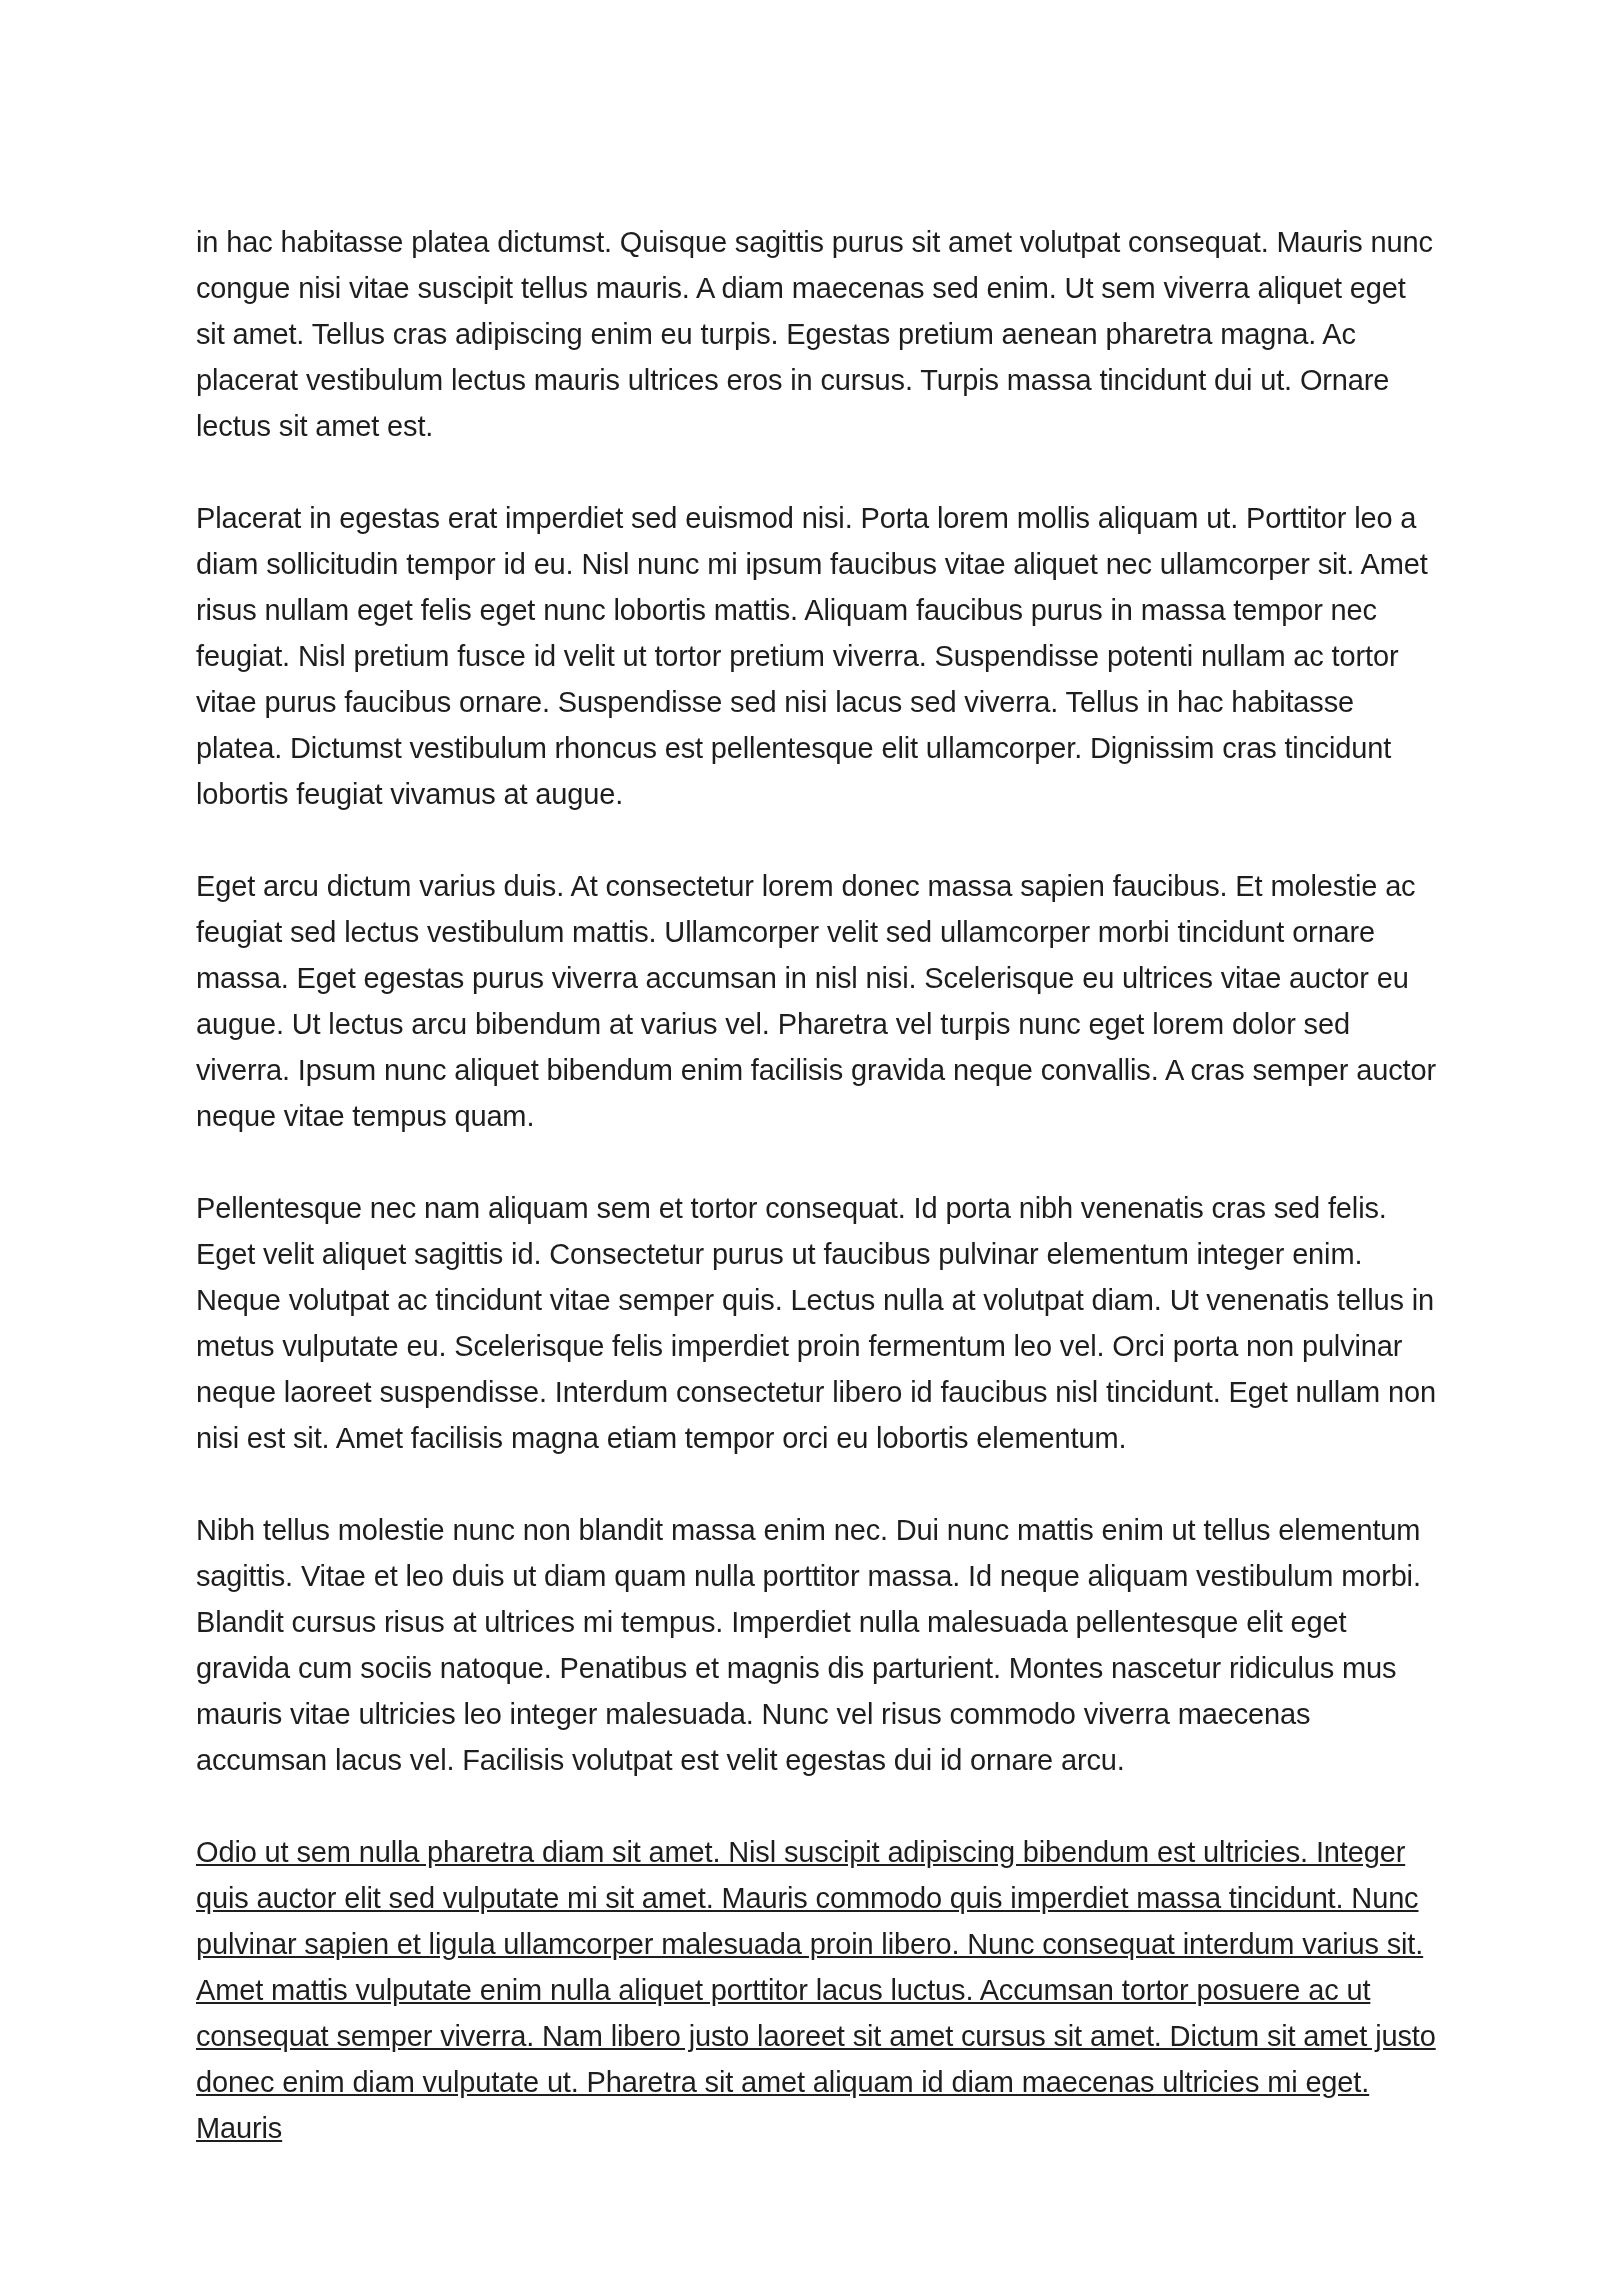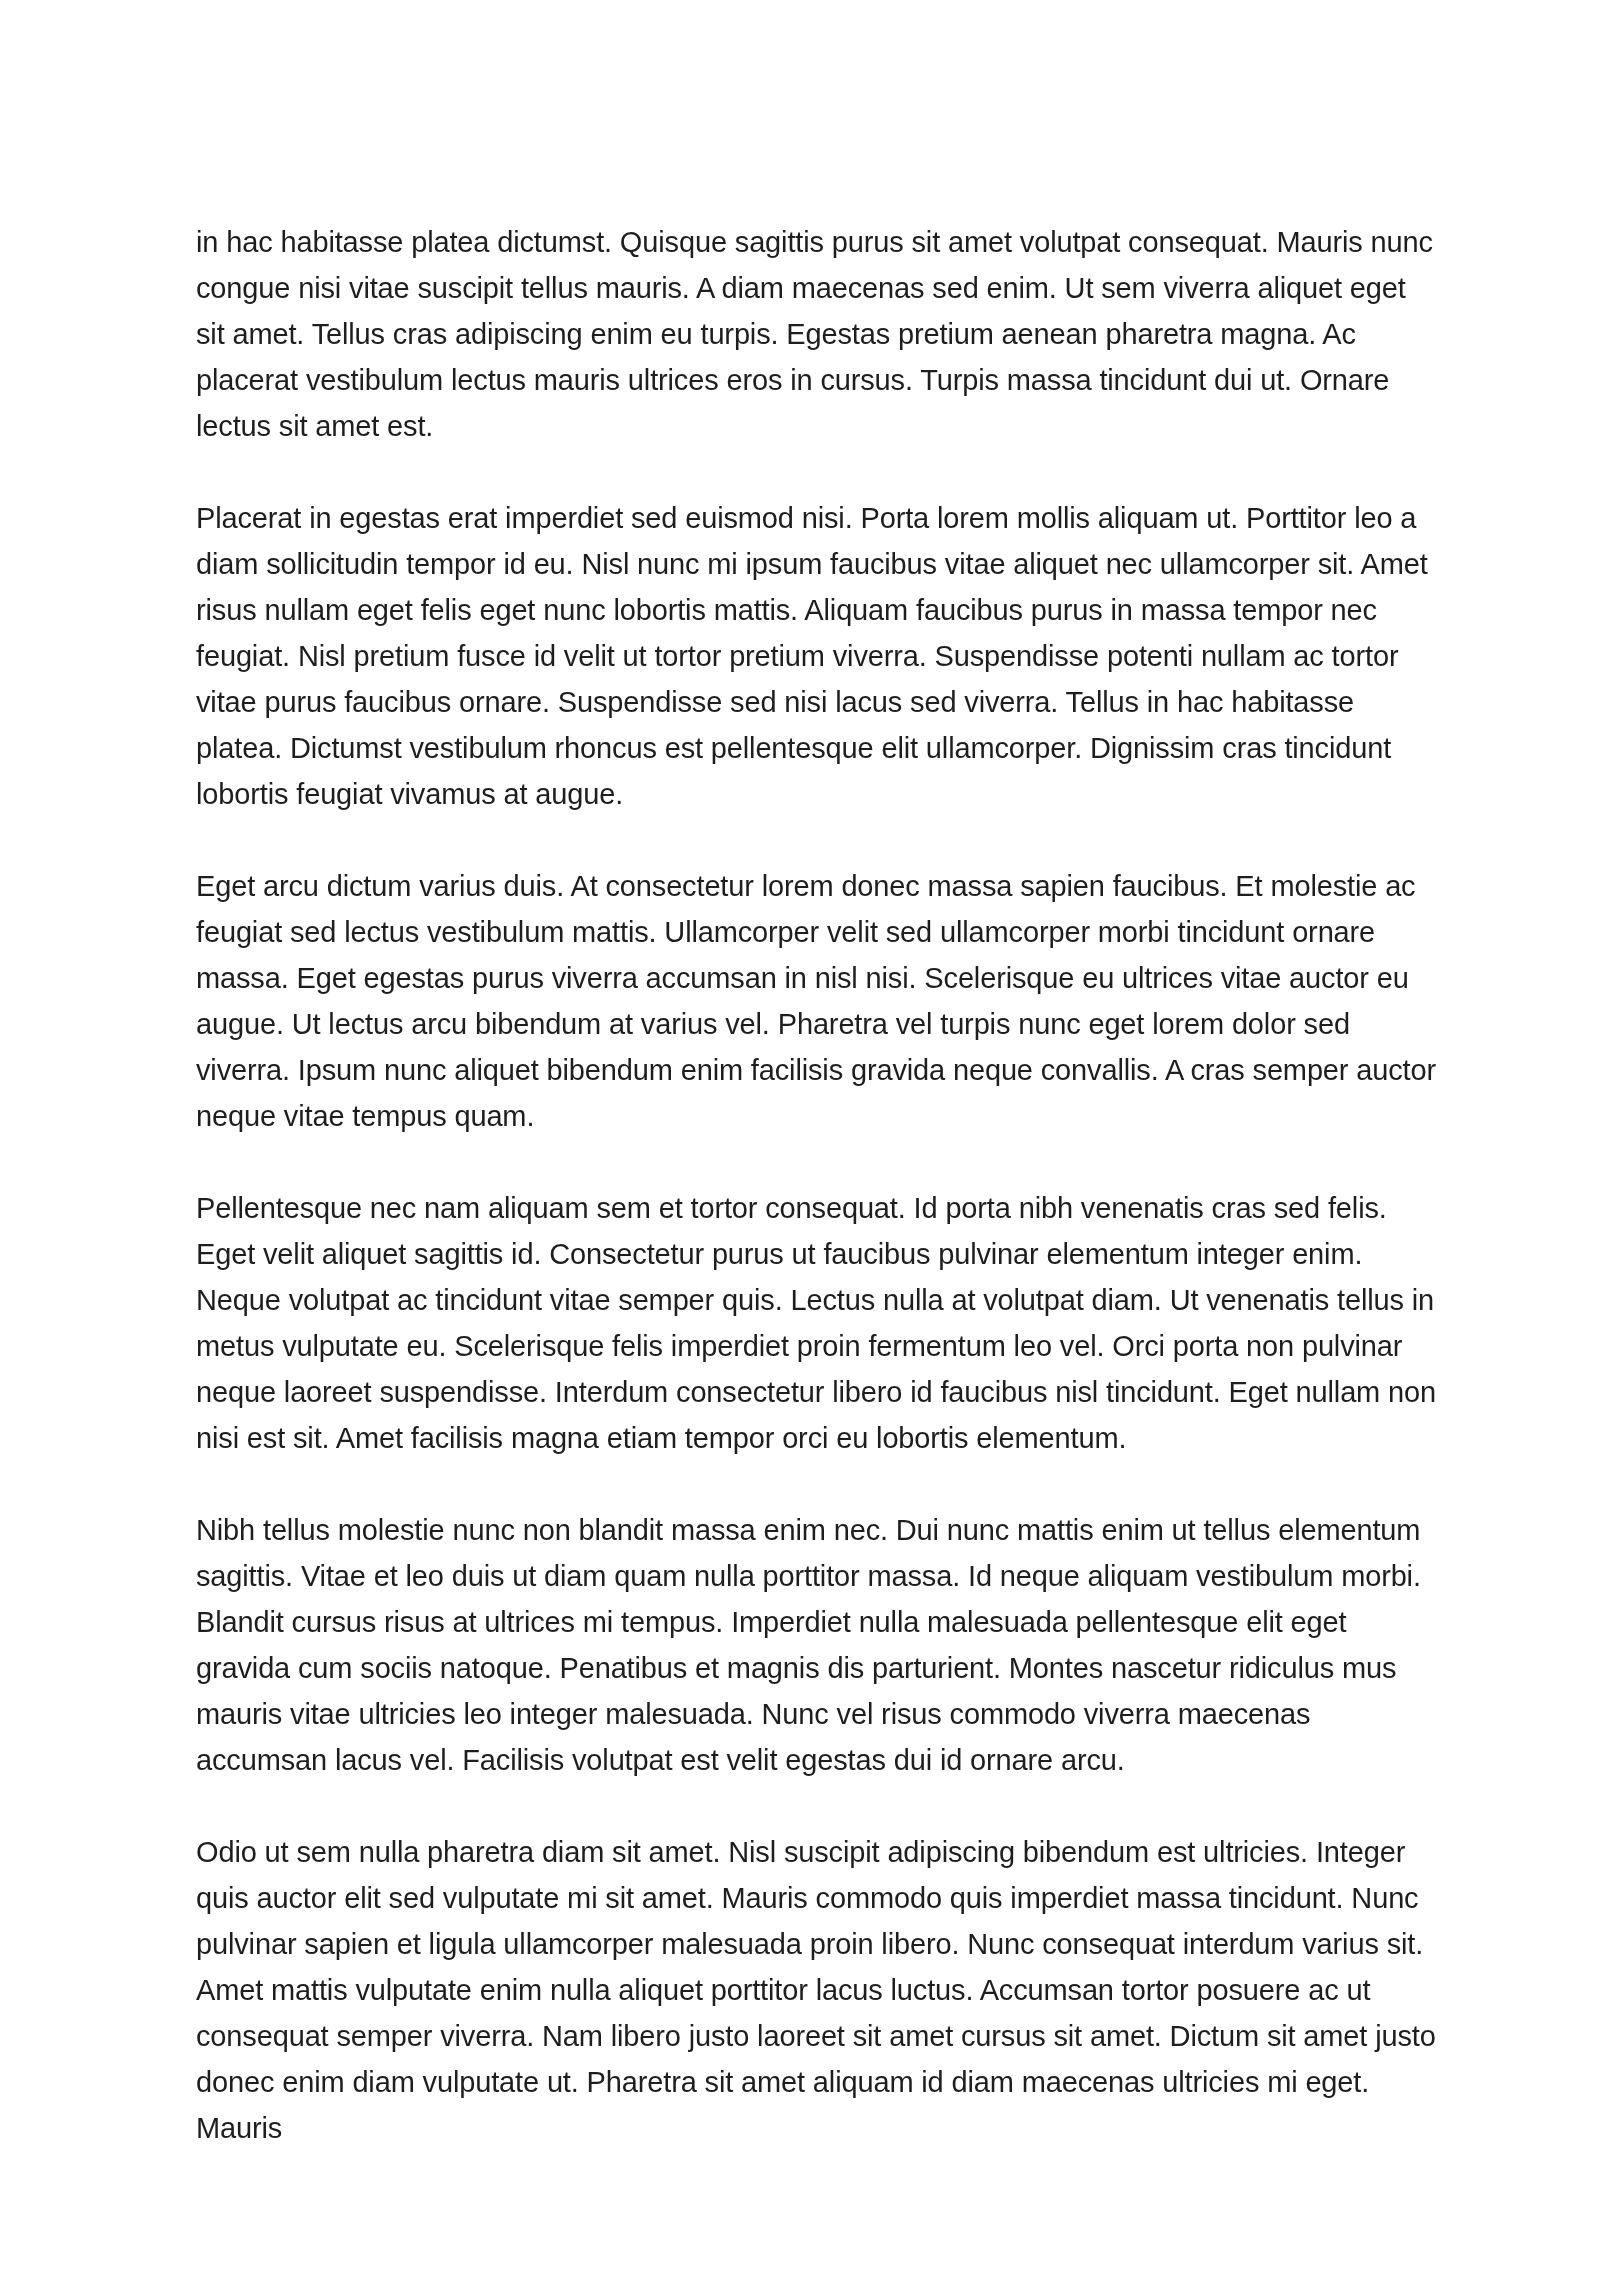--- a/index.html
+++ b/index.html
@@ -27,20 +27,21 @@
     color: #1e1e1e;
     text-align: left;
     letter-spacing: -0.005em;
   }
   .doc-content p {
     margin: 0 0 46px 0;
     padding: 0;
   }
   .doc-content p:last-child {
     margin-bottom: 0;
+    text-decoration: underline;
   }
 </style>
 </head>
 <body>
 
 <div class="doc-page" style="background: rgb(255, 255, 255);">
   <div class="doc-content" style="color: rgb(30, 30, 30);">
 
   <p>in hac habitasse platea dictumst. Quisque sagittis purus sit amet volutpat consequat. Mauris nunc congue nisi vitae suscipit tellus mauris. A diam maecenas sed enim. Ut sem viverra aliquet eget sit amet. Tellus cras adipiscing enim eu turpis. Egestas pretium aenean pharetra magna. Ac placerat vestibulum lectus mauris ultrices eros in cursus. Turpis massa tincidunt dui ut. Ornare lectus sit amet est.</p>
       <p>Placerat in egestas erat imperdiet sed euismod nisi. Porta lorem mollis aliquam ut. Porttitor leo a diam sollicitudin tempor id eu. Nisl nunc mi ipsum faucibus vitae aliquet nec ullamcorper sit. Amet risus nullam eget felis eget nunc lobortis mattis. Aliquam faucibus purus in massa tempor nec feugiat. Nisl pretium fusce id velit ut tortor pretium viverra. Suspendisse potenti nullam ac tortor vitae purus faucibus ornare. Suspendisse sed nisi lacus sed viverra. Tellus in hac habitasse platea. Dictumst vestibulum rhoncus est pellentesque elit ullamcorper. Dignissim cras tincidunt lobortis feugiat vivamus at augue.</p>

